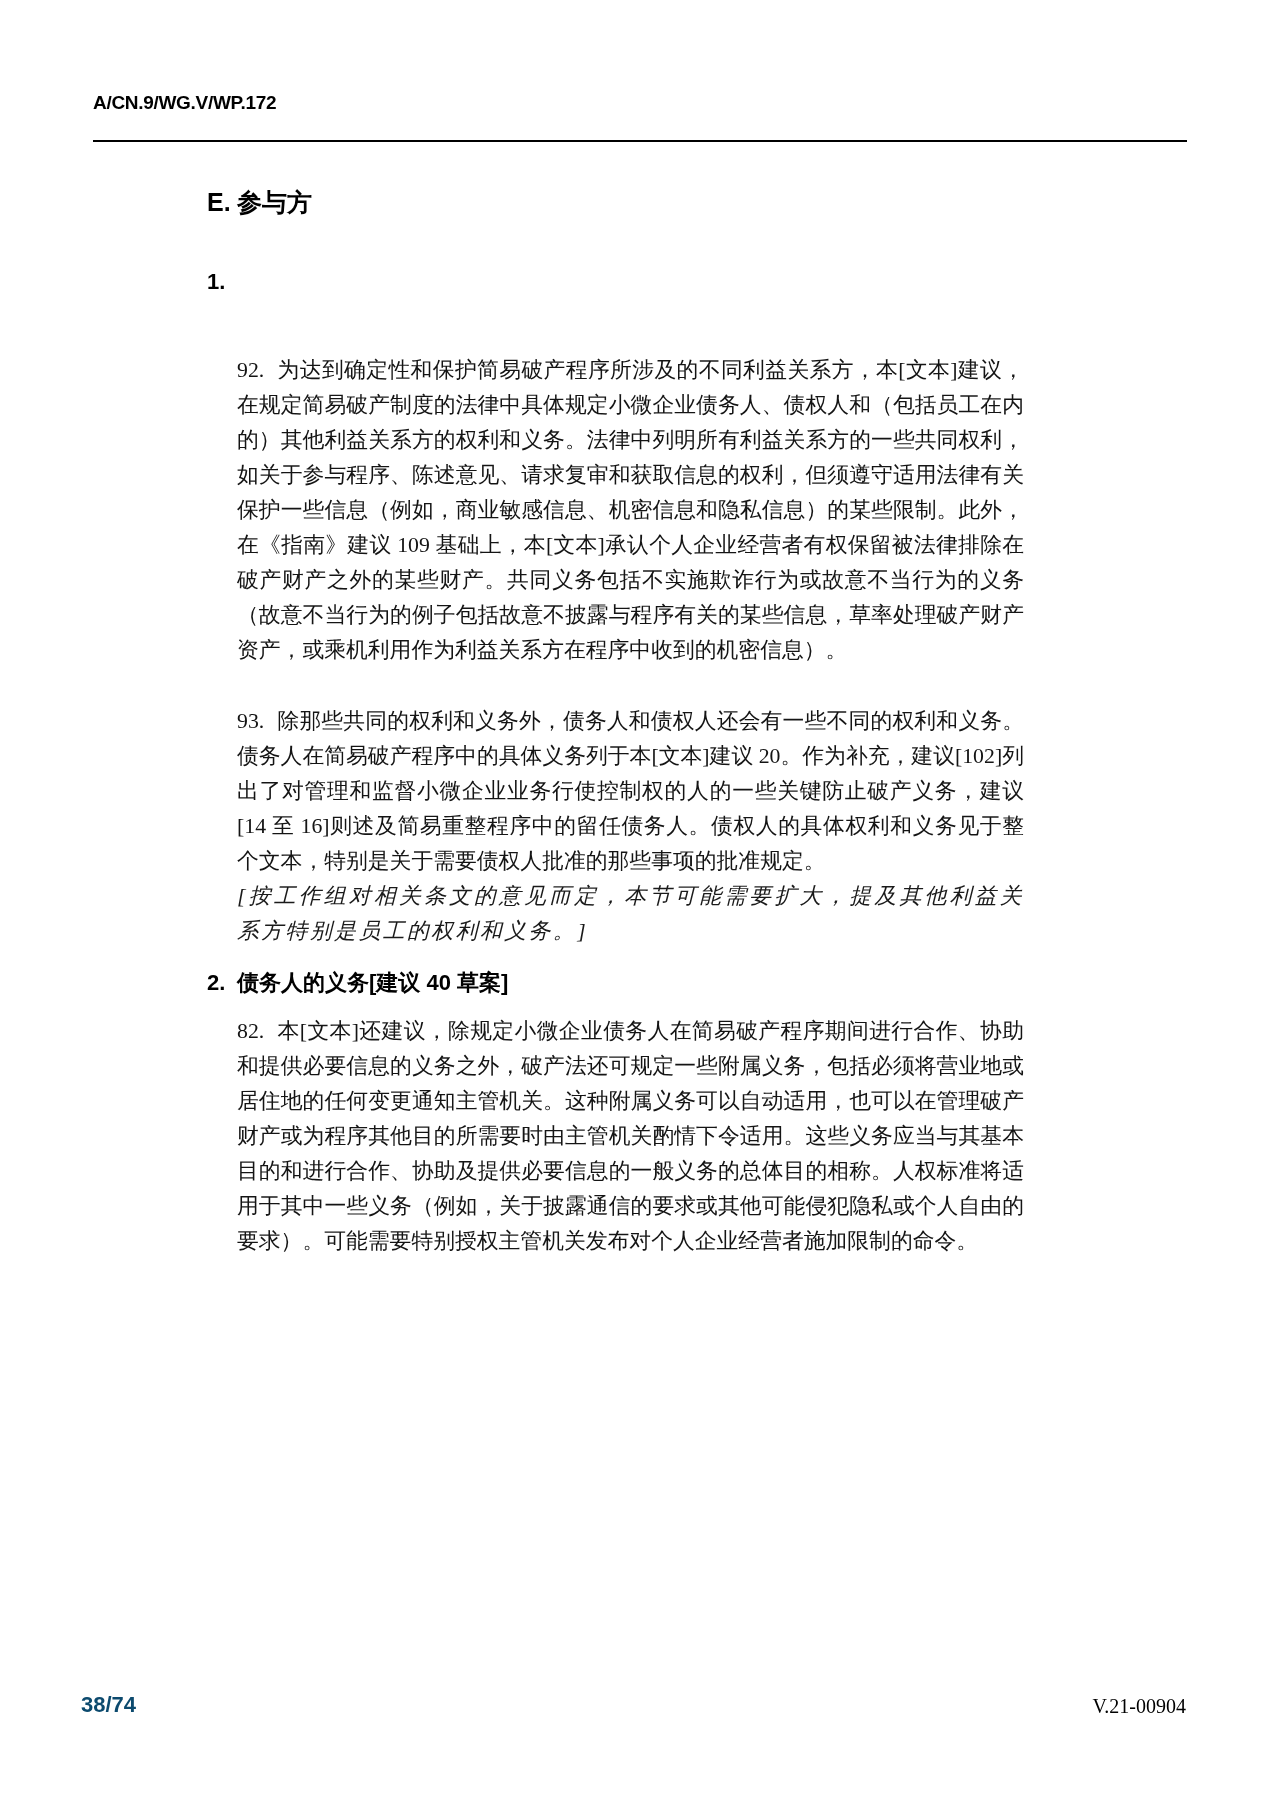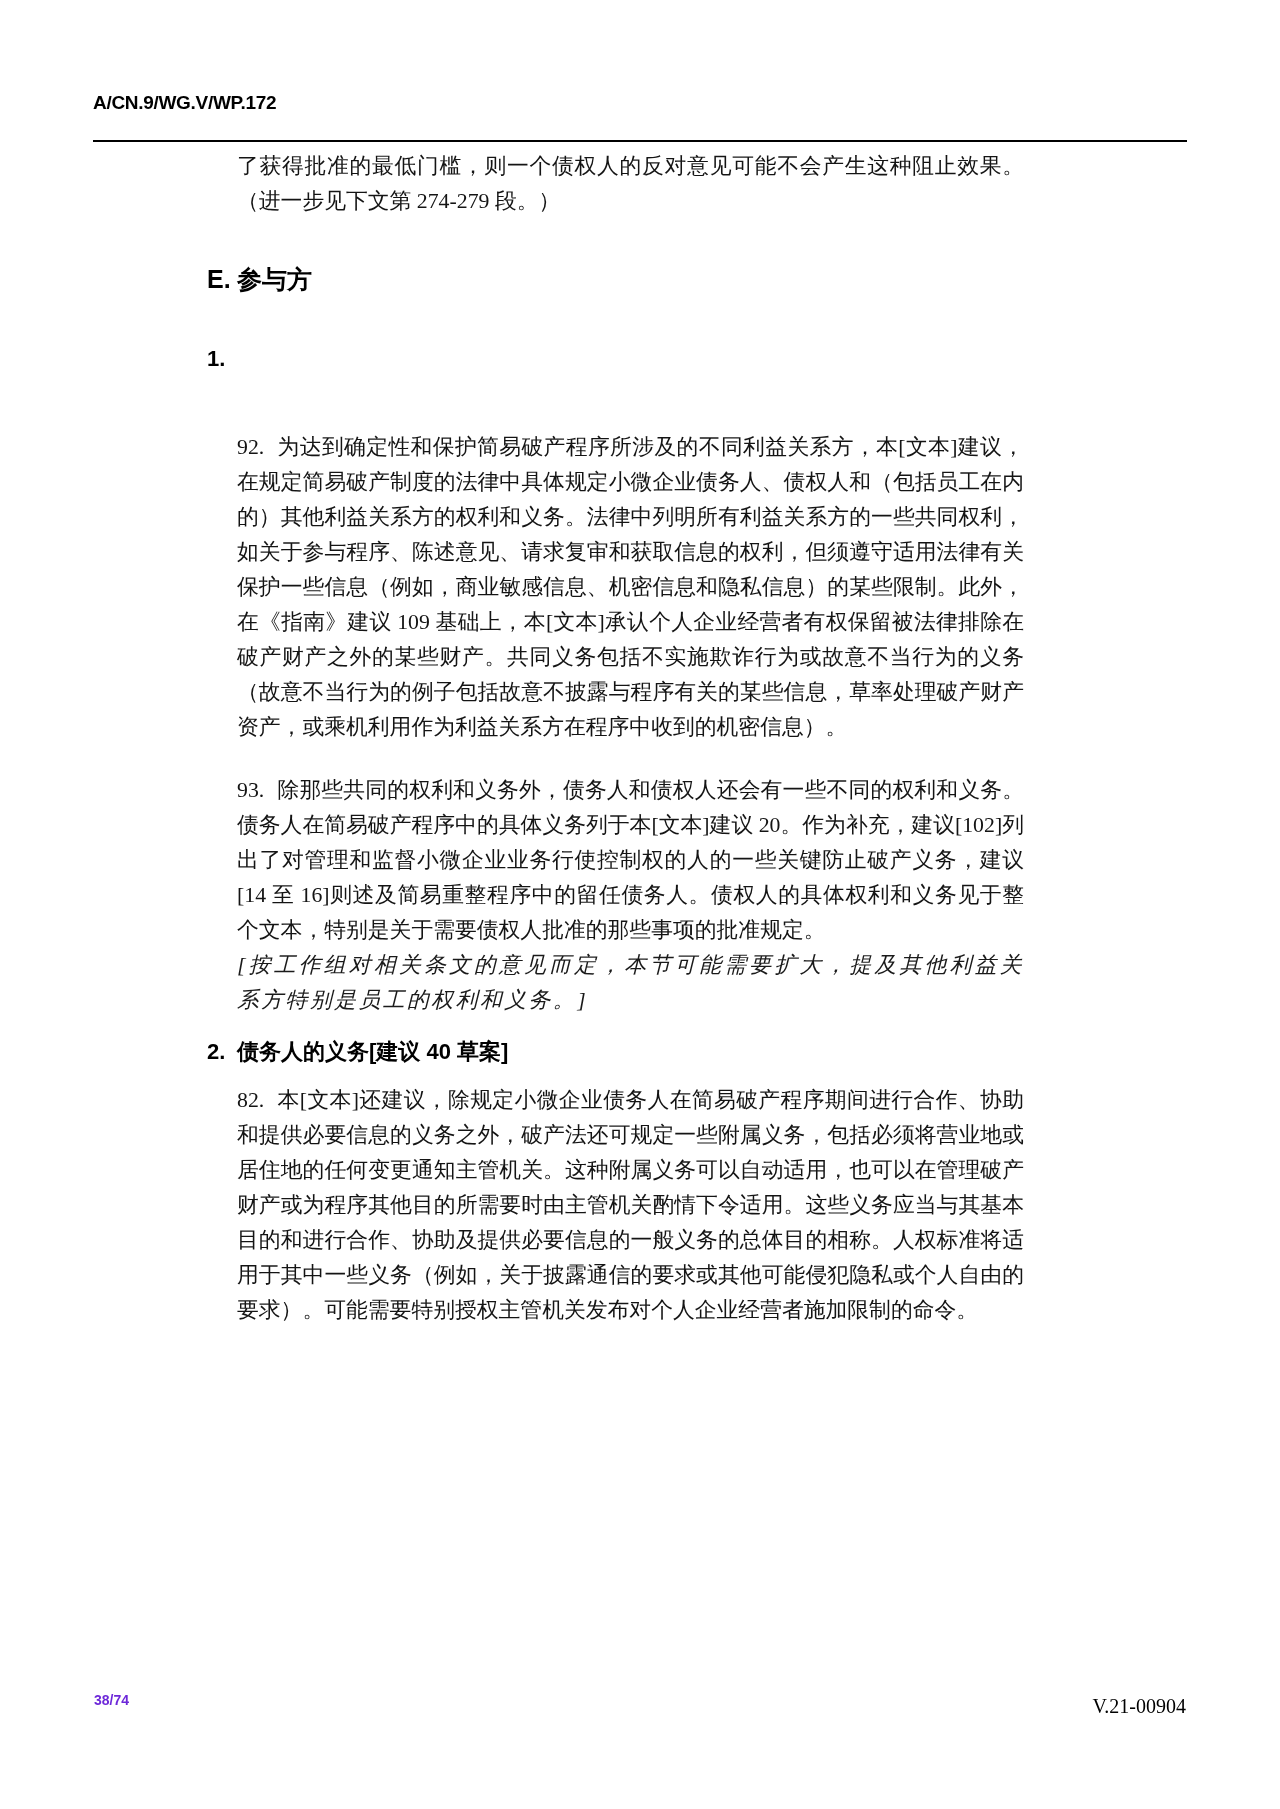--- a/index.html
+++ b/index.html
@@ -51,62 +51,61 @@
     margin-left: -30px; 
     font-family: "Liberation Sans", "DejaVu Sans", sans-serif;
     font-weight: bold;
     color: #000000;
   }
   .heading-row .hnum { width: 30px; flex: 0 0 30px; }
   .section-heading { margin-top: 46px; font-size: 25px; line-height: 28px; }
   .sub-heading     { margin-top: 53px; font-size: 22px; line-height: 25px; }
 
   .para-92 { margin-top: 59px; }
-  .para-93 { margin-top: 28px; }
+  .para-93 { margin-top: 36px; }
   .para-94 { margin-top: 43px; }
   .para-95 { margin-top: 19px; }
   .sub-heading-2 { margin-top: 21px; }
 
   .bracket-note {
     display: block;
     font-style: italic;
     letter-spacing: 2.5px;
     color: #1a1a1a;
   }
 
   
   .footer-page {
     position: absolute;
-    left: 94px;
+    left: 81px;
     top: 1692px;
     font-family: "Liberation Sans", "DejaVu Sans", sans-serif;
     font-weight: bold;
-    font-size: 14px;
-    color: #6d28d9;
+    font-size: 22px;
+    color: #0c4a6e;
   }
   .footer-docnum {
     position: absolute;
     right: 94px;
     top: 1695px;
     font-size: 20px;
     color: #000000;
   }
 </style>
 </head>
 <body>
 
 <div class="page">
 
   <div class="doc-header">
     <span class="doc-symbol">A/CN.9/WG.V/WP.172</span>
   </div>
 
   <div class="content">
 
-    <p class="para intro">了获得批准的最低门槛，则一个债权人的反对意见可能不会产生这种阻止效果。（进一步见下文第 274-279 段。）</p>
 
     <div class="heading-row section-heading">
       <span class="hnum">E.</span>
       <span class="htitle">参与方</span>
     </div>
 
     <div class="heading-row sub-heading">
       <span class="hnum">1.</span>
     </div>
 

